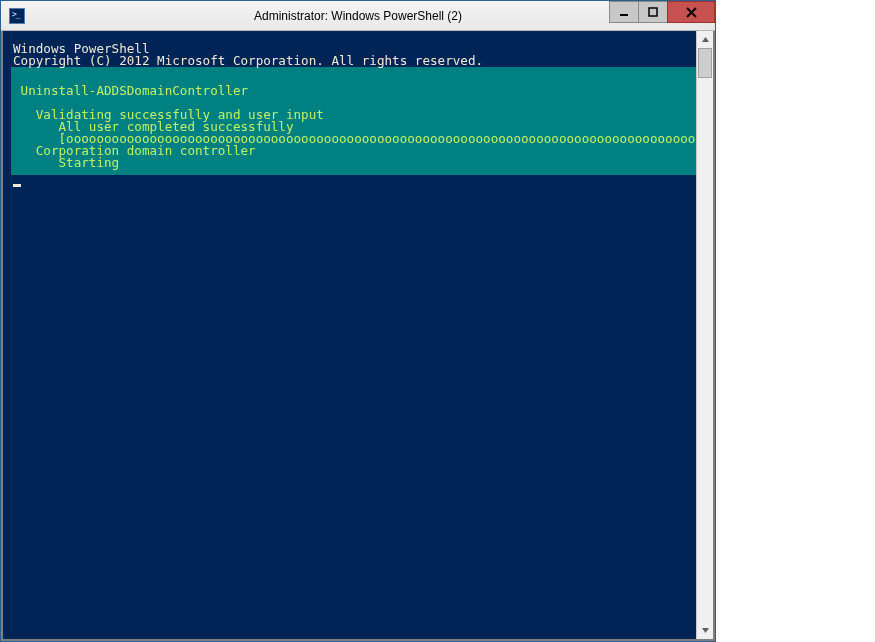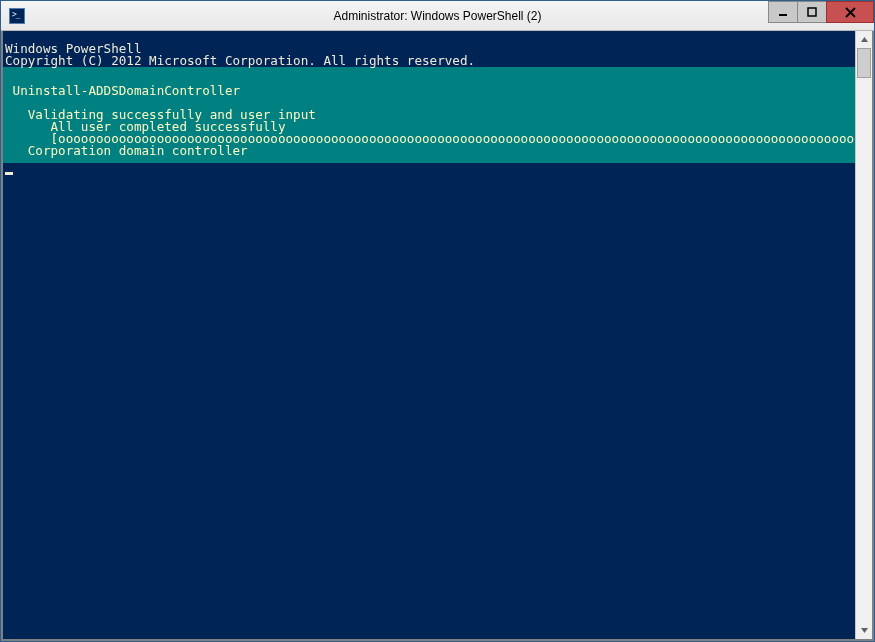--- a/index.html
+++ b/index.html
@@ -5,21 +5,21 @@
     * { margin: 0; padding: 0; box-sizing: border-box; }
     body {
       width: 875px;
       height: 642px;
       font-family: 'Segoe UI', Tahoma, sans-serif;
       background: #fff;
       overflow: hidden;
       position: relative;
     }
     .window {
-      width: 875px;
+      width: 716px;
       height: 642px;
       border: 1px solid #2b5f8e;
       display: flex;
       flex-direction: column;
       background: #fff;
     }
     .titlebar {
       height: 30px;
       background: linear-gradient(#f4f4f4, #e8e8e8);
       border-bottom: 1px solid #b8b8b8;
@@ -85,25 +85,26 @@
     }
     .console {
       flex: 1;
       font-family: Consolas, 'Lucida Console', monospace;
       font-size: 12.6px;
       line-height: 12px;
       color: #eeecd9;
       white-space: pre;
       overflow: hidden;
       position: relative;
+      padding-left: 8px;
     }
     .hdr { color: #eeecd9; padding-left: 2px; }
     .progress-block {
       background: #008080;
-      color: #fef9c3;
+      color: #bef264;
       padding: 6px 0 6px 0;
     }
     .progress-block .ln { padding-left: 2px; }
     .cursor {
       display: inline-block;
       width: 7.5px;
       height: 3px;
       background: #eeecd9;
       vertical-align: bottom;
       margin-left: 2px;
@@ -159,21 +160,21 @@
             <path d="M1 1 L10 10 M10 1 L1 10" stroke="#000" stroke-width="1.8"></path>
           </svg>
       </div>
     </div>
   </div>
 
   <div class="console-area">
     <div class="console">
 <div class="hdr">Windows PowerShell</div><div class="hdr">Copyright (C) 2012 Microsoft Corporation. All rights reserved.</div><div class="progress-block">
 <div class="ln"> Uninstall-ADDSDomainController</div>
-<div class="ln">   Validating successfully and user input</div><div class="ln">      All user completed successfully</div><div class="ln">      [oooooooooooooooooooooooooooooooooooooooooooooooooooooooooooooooooooooooooooooooooooooooooooooooooooooooooo]</div><div class="ln">   Corporation domain controller</div></div><span class="cursor"></span>
+<div class="ln">   Validating successfully and user input</div><div class="ln">      All user completed successfully</div><div class="ln">      [oooooooooooooooooooooooooooooooooooooooooooooooooooooooooooooooooooooooooooooooooooooooooooooooooooooooooo]</div><div class="ln">   Corporation domain controller</div><div class="ln">      Starting</div></div><span class="cursor"></span>
     </div>
 
     <div class="scrollbar">
       <div class="scroll-up">
         <svg width="9" height="9" viewBox="0 0 9 9">
             <path d="M4.5 2 L8 7 L1 7 Z" fill="#606060"></path>
           </svg>
       </div>
       <div class="scroll-thumb"></div>
       <div class="scroll-down">

